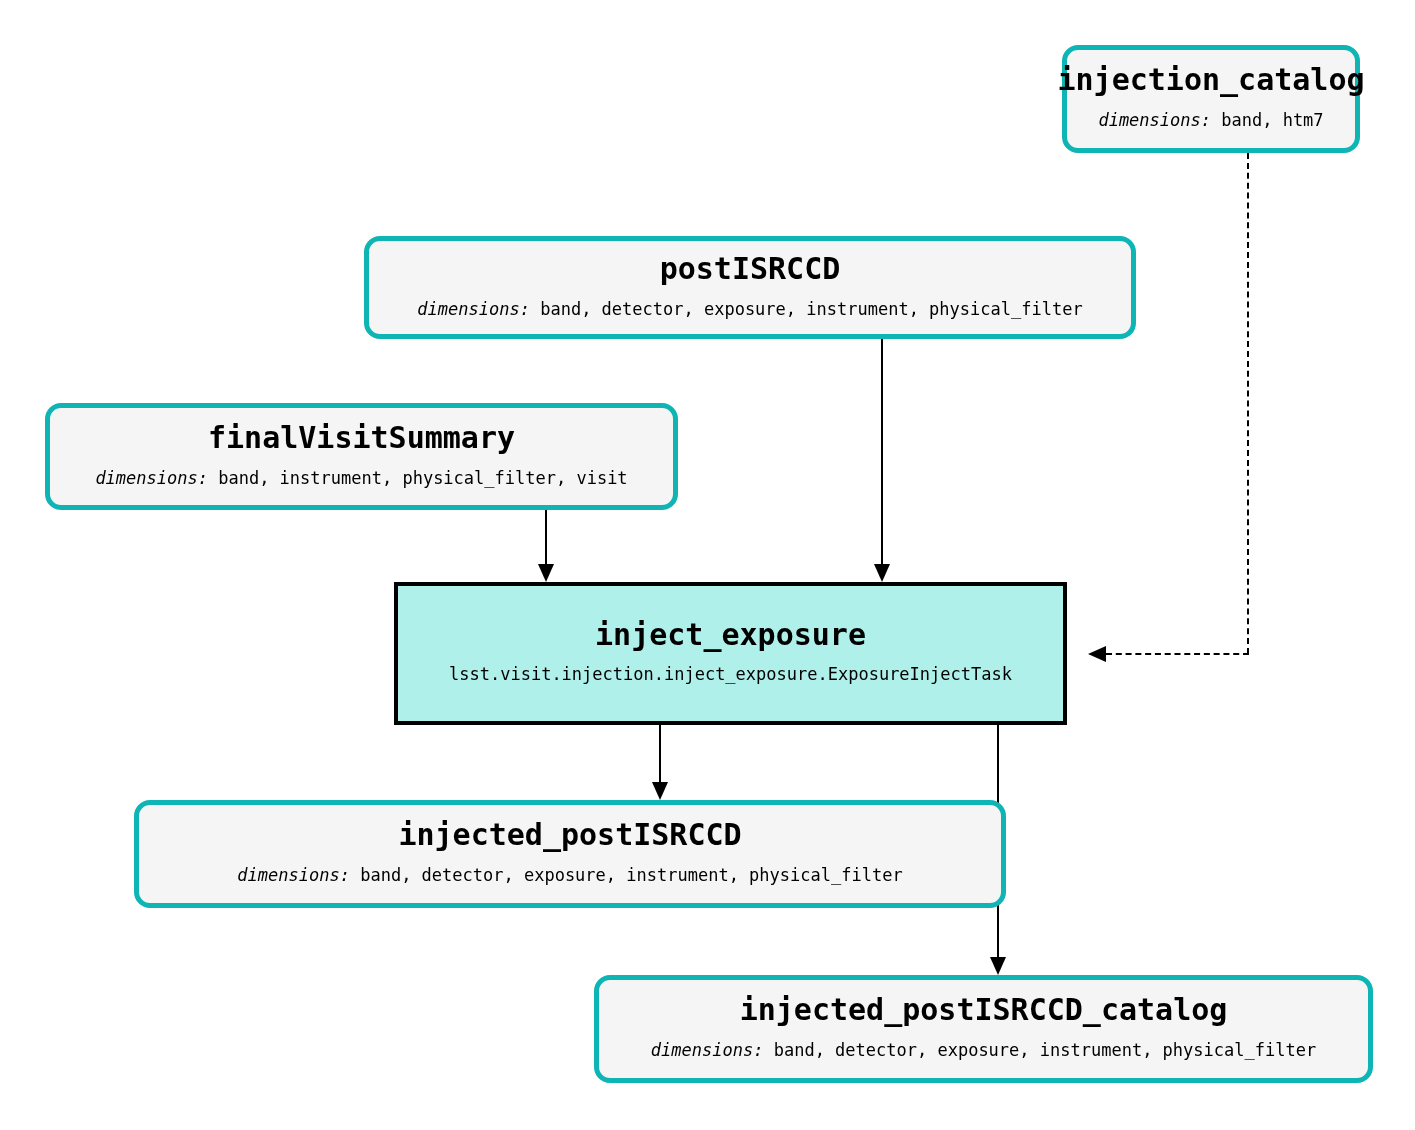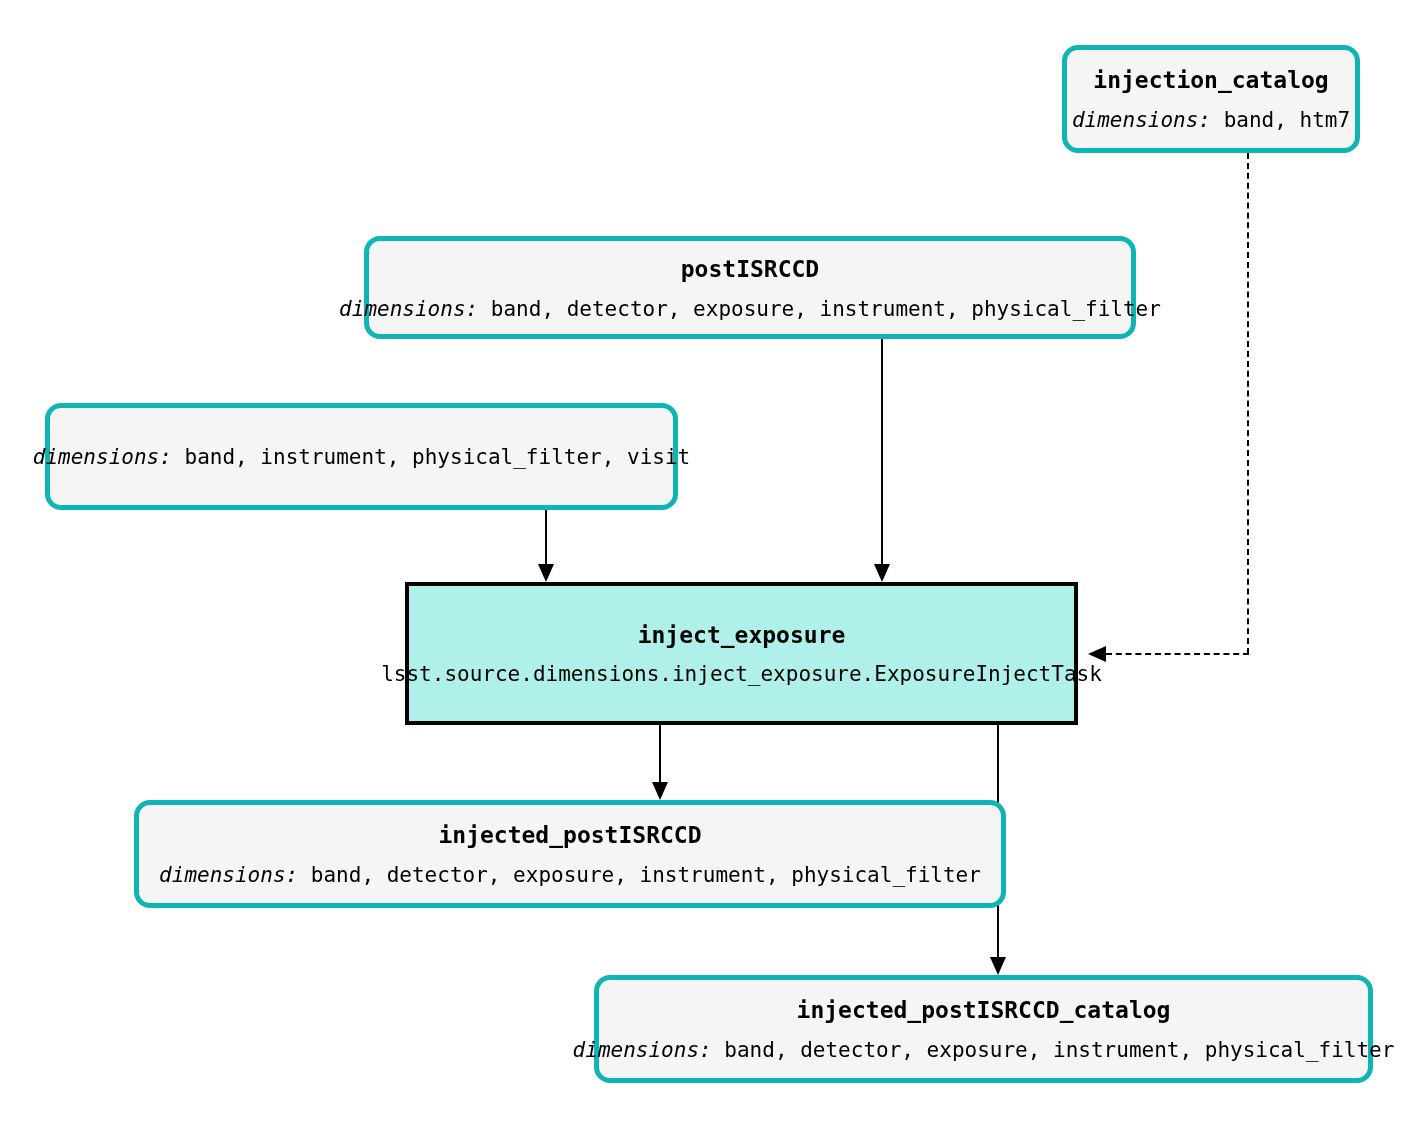--- a/index.html
+++ b/index.html
@@ -29,27 +29,27 @@
     background: #f5f5f5;
     border: 5px solid #0fb5b5;
     border-radius: 16px;
   }
   .node.task {
     background: #aff0ea;
     border: 4px solid #000000;
   }
   .node-title {
     font-weight: bold;
-    font-size: 23px;
+    font-size: 30px;
     line-height: 28px;
     color: #000000;
     white-space: pre;
   }
   .node-sub {
-    font-size: 21px;
+    font-size: 17px;
     line-height: 24px;
     color: #000000;
     white-space: pre;
   }
   .dims-label {
     font-style: italic;
   }
   .edge-v {
     position: absolute;
     width: 0;
@@ -104,26 +104,27 @@
     <div class="node-title">injection_catalog</div>
     <div class="node-sub"><span class="dims-label">dimensions:</span><span> band, htm7</span></div>
   </div>
 
   <div class="node dataset" style="left:364px; top:236px; width:772px; height:103px;">
     <div class="node-title">postISRCCD</div>
     <div class="node-sub"><span class="dims-label">dimensions:</span><span> band, detector, exposure, instrument, physical_filter</span></div>
   </div>
 
   <div class="node dataset" style="left:45px; top:403px; width:633px; height:107px;">
+    <div class="node-title">finalVisitSummary</div>
     <div class="node-sub"><span class="dims-label">dimensions:</span><span> band, instrument, physical_filter, visit</span></div>
   </div>
 
-  <div class="node task" style="left:405px; top:582px; width:673px; height:143px; gap:13px;">
+  <div class="node task" style="left:394px; top:582px; width:673px; height:143px; gap:13px;">
     <div class="node-title">inject_exposure</div>
-    <div class="node-sub">lsst.source.dimensions.inject_exposure.ExposureInjectTask</div>
+    <div class="node-sub">lsst.visit.injection.inject_exposure.ExposureInjectTask</div>
   </div>
 
   <div class="node dataset" style="left:134px; top:800px; width:872px; height:108px;">
     <div class="node-title">injected_postISRCCD</div>
     <div class="node-sub"><span class="dims-label">dimensions:</span><span> band, detector, exposure, instrument, physical_filter</span></div>
   </div>
 
   <div class="node dataset" style="left:594px; top:975px; width:779px; height:108px;">
     <div class="node-title">injected_postISRCCD_catalog</div>
     <div class="node-sub"><span class="dims-label">dimensions:</span><span> band, detector, exposure, instrument, physical_filter</span></div>

